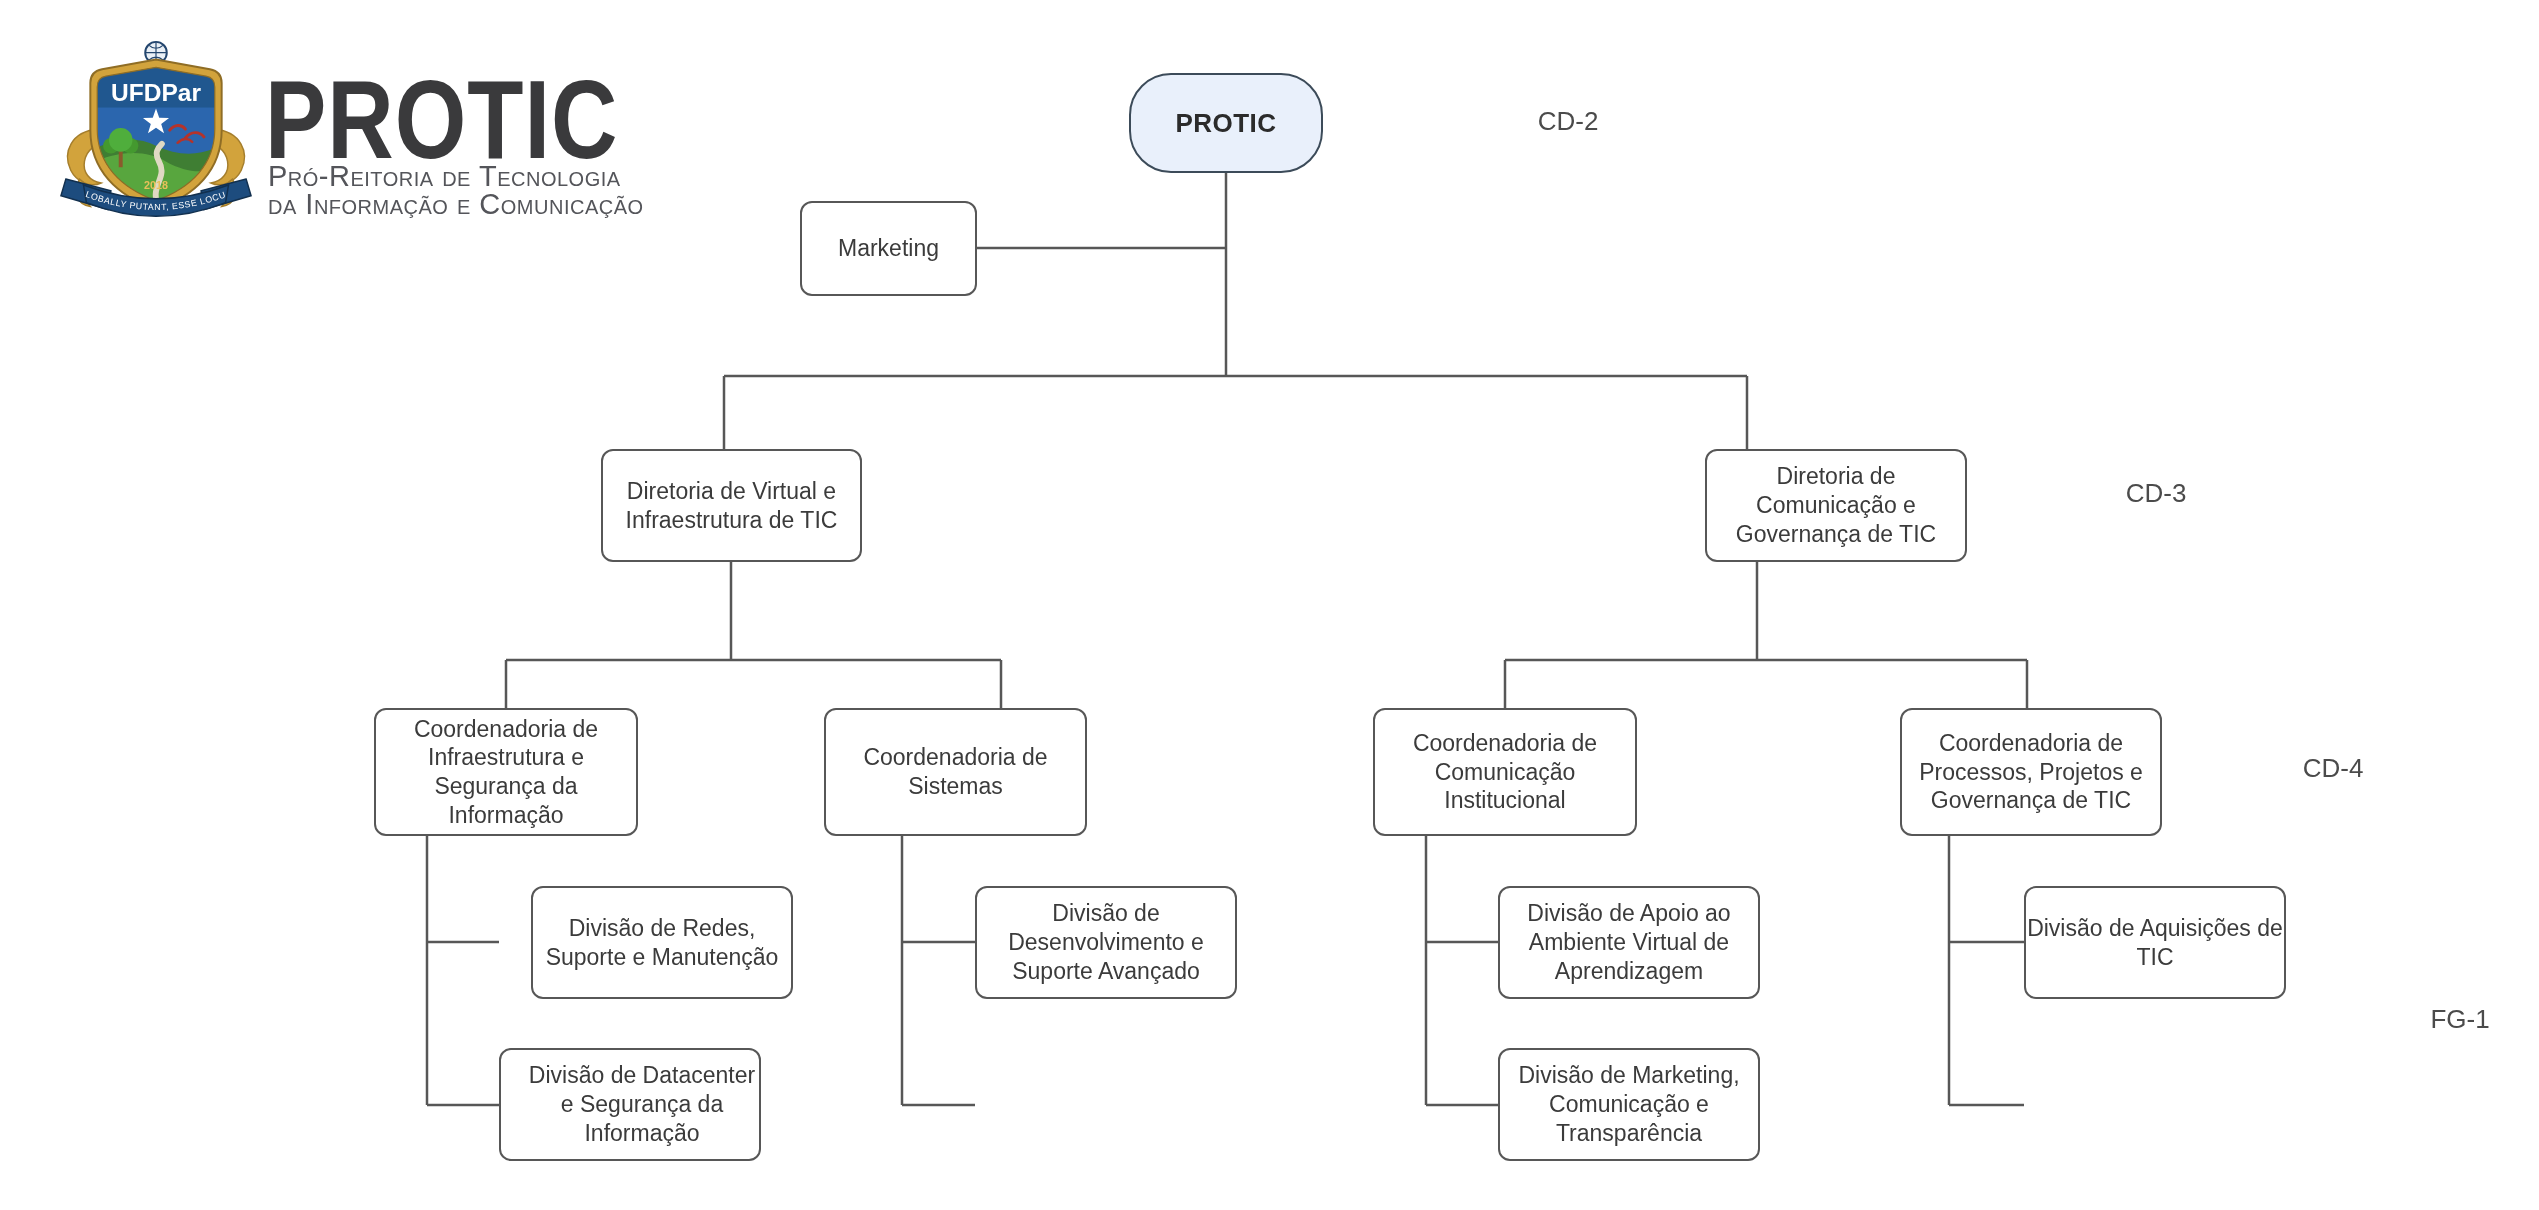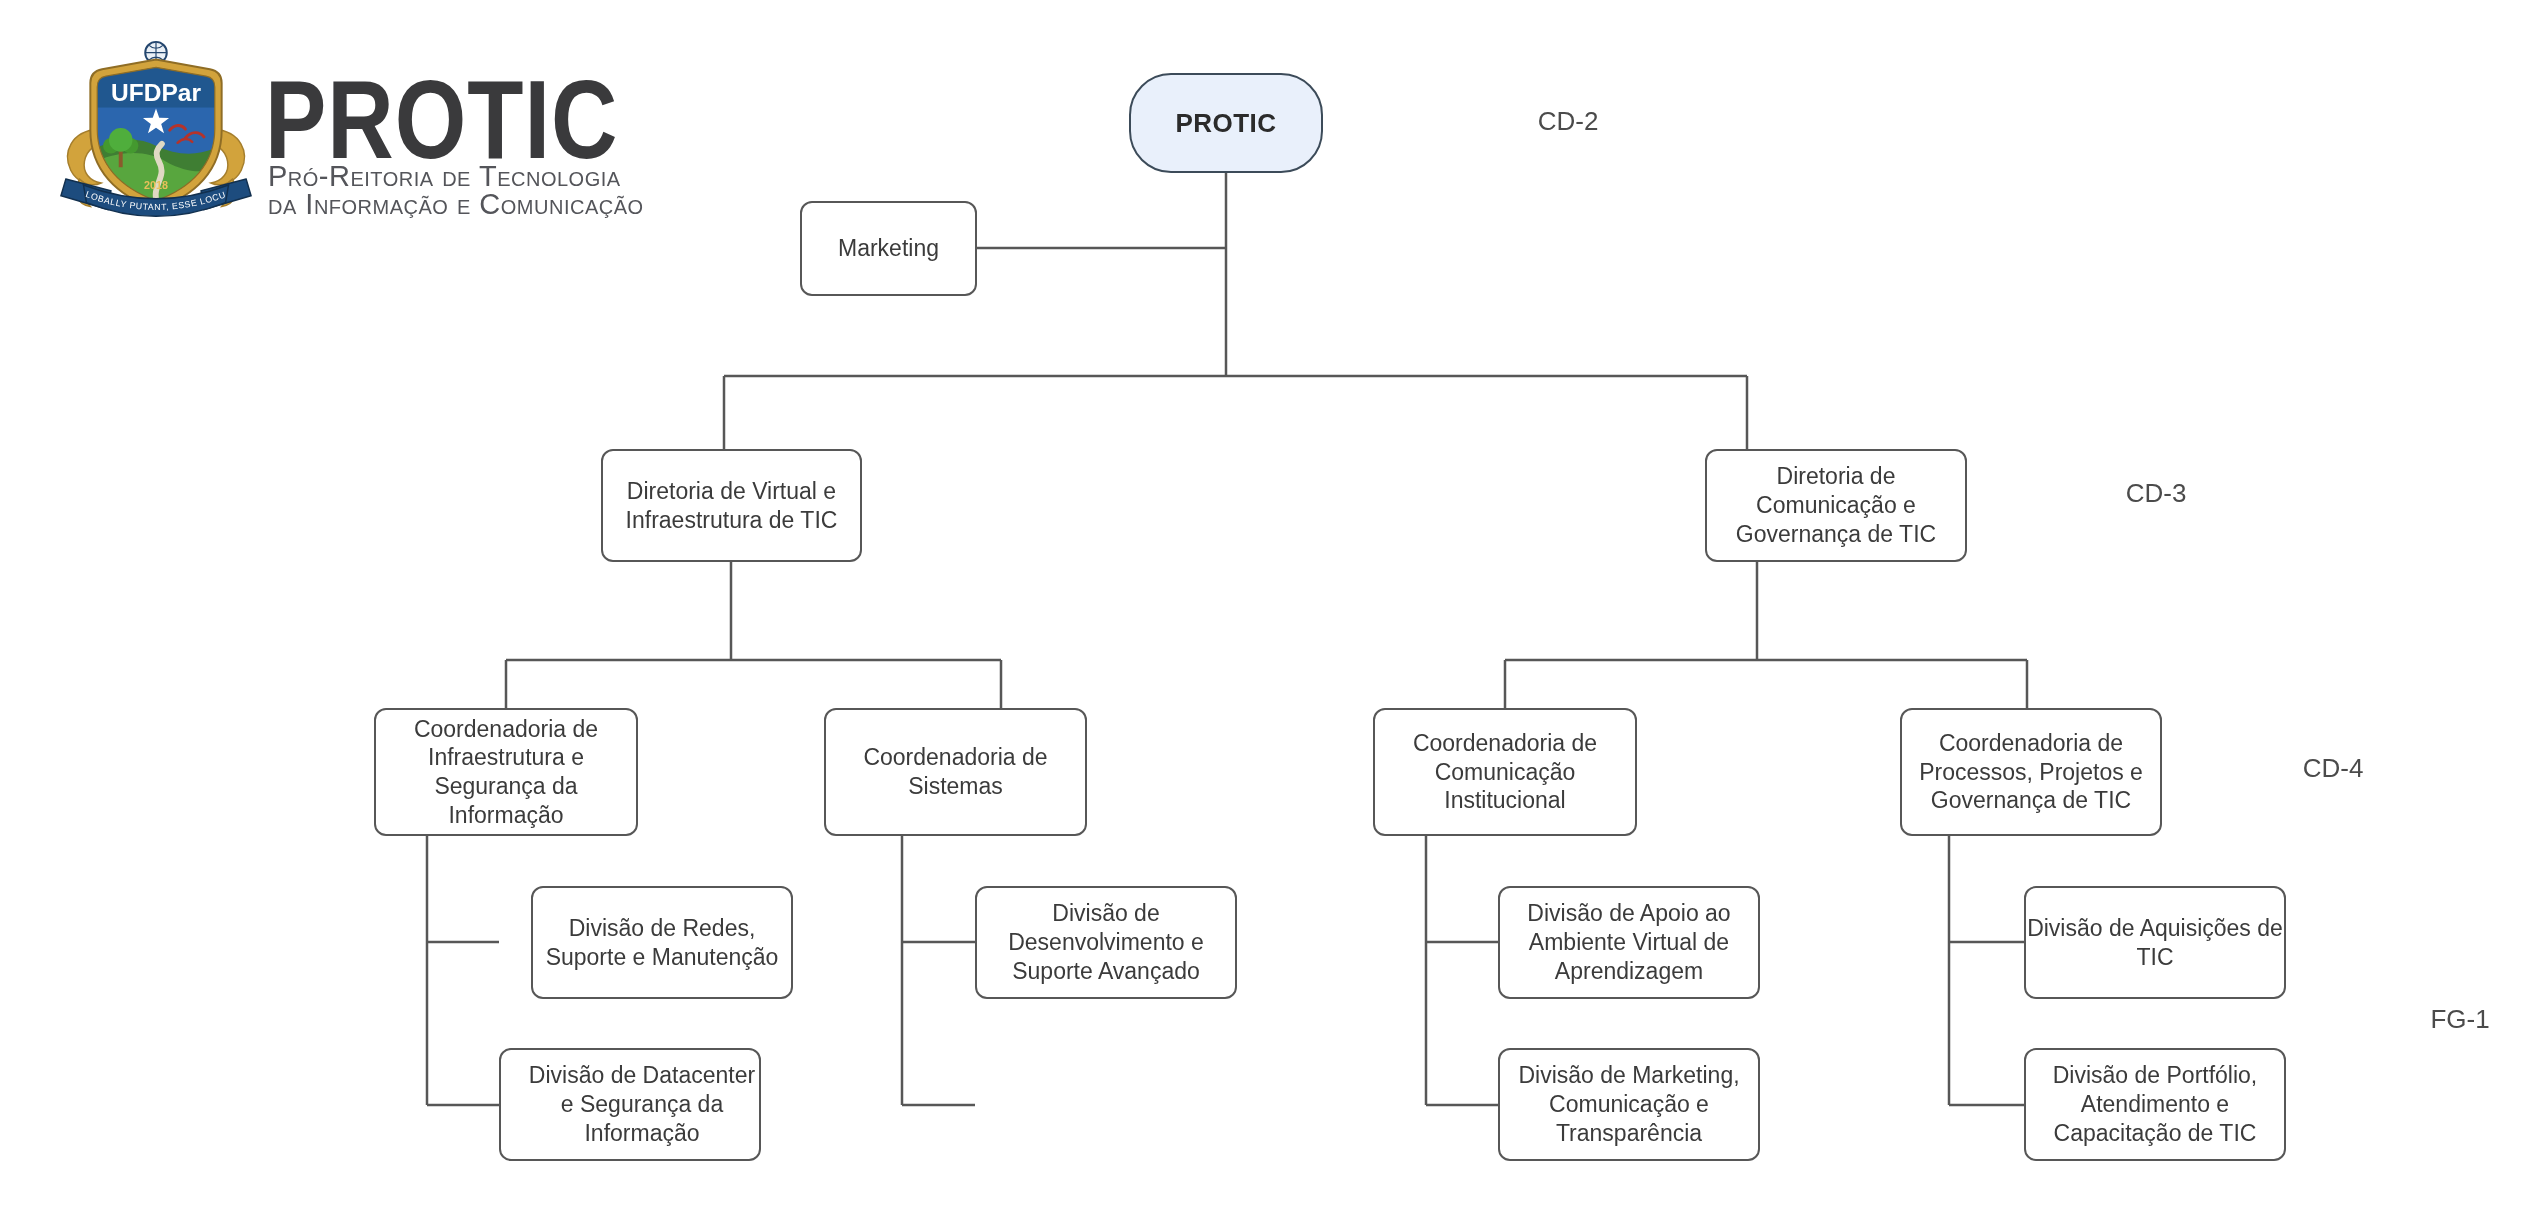--- a/index.html
+++ b/index.html
@@ -208,22 +208,19 @@
 Ambiente Virtual de
 Aprendizagem</div>
 
   <div class="box" style="left:1498px; top:1048px; width:262px; height:113px;">Divisão de Marketing,
 Comunicação e
 Transparência</div>
 
   <div class="box" style="left:2024px; top:886px; width:262px; height:113px;">Divisão de Aquisições de
 TIC</div>
 
-  <div class="box" style="left:2024px; top:1048px; width:262px; height:113px;">Divisão de Portfólio,
-Atendimento e
-Capacitação de TIC</div>
 
   <div class="grade" style="left:1568px; top:106px;">CD-2</div>
   <div class="grade" style="left:2156px; top:478px;">CD-3</div>
   <div class="grade" style="left:2333px; top:753px;">CD-4</div>
   <div class="grade" style="left:2460px; top:1004px;">FG-1</div>
 
 </div>
 
 </body></html>

